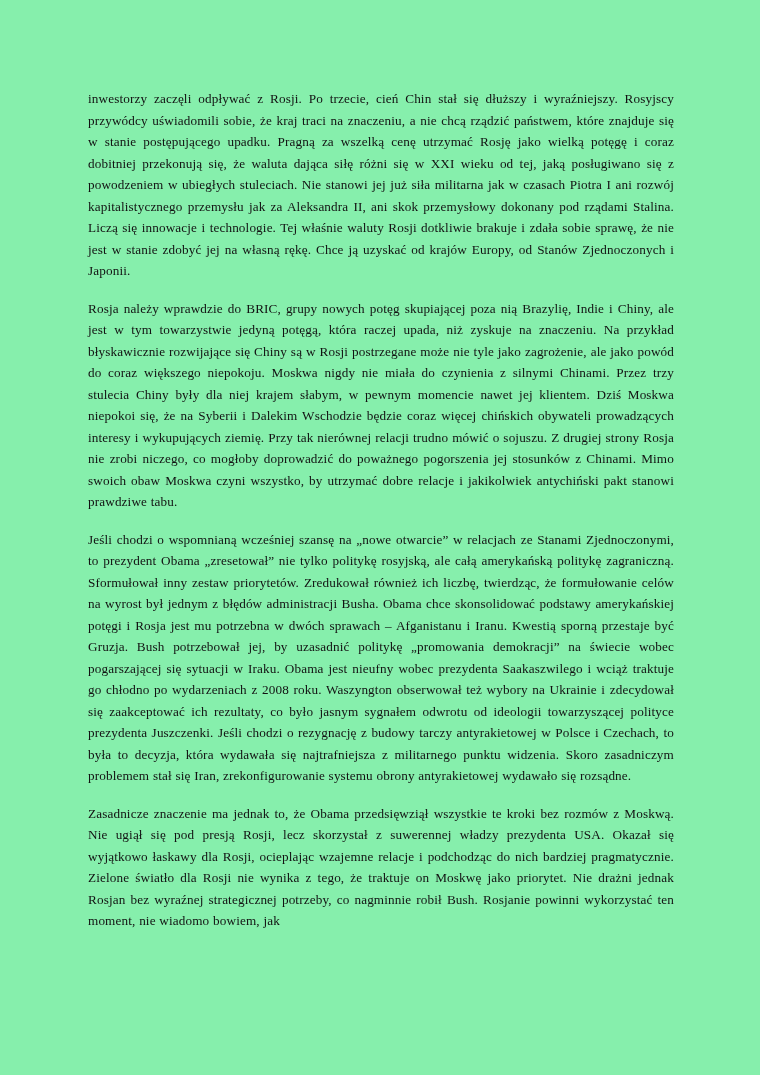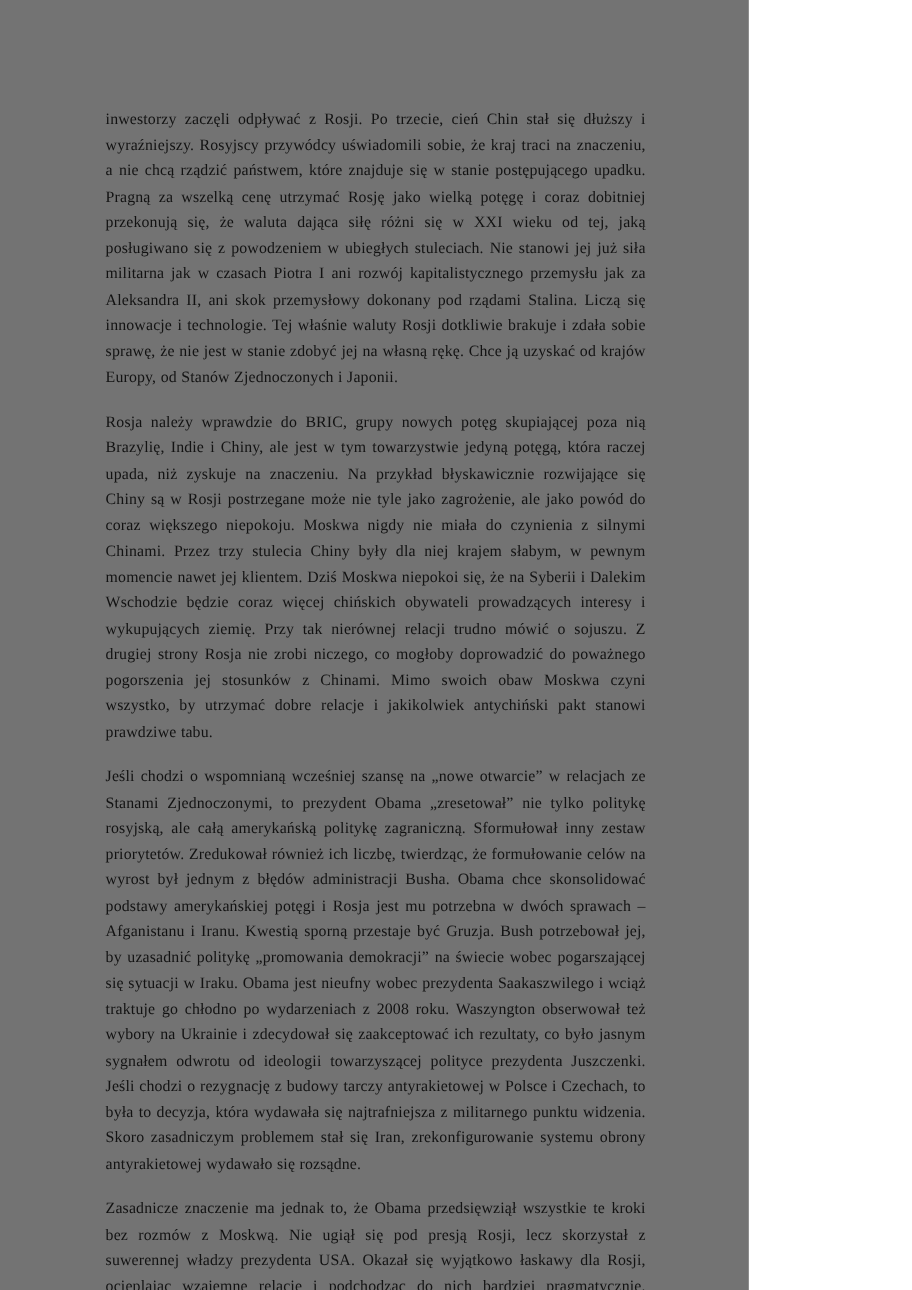--- a/index.html
+++ b/index.html
@@ -8,24 +8,24 @@
     background: #ffffff;
   }
   body {
     width: 760px;
     height: 1075px;
     font-family: "Liberation Serif", serif;
     color: #000000;
   }
   .page {
     box-sizing: border-box;
-    width: 624px;
+    width: 760px;
     height: 1075px;
     padding: 88px 86px 40px 88px;
-    background: #737373;
+    background: #86efac;
   }
   .doc-body {
     display: block;
   }
   .para {
     margin: 0 0 16px 0;
     font-size: 13.2px;
     line-height: 21.5px;
     text-align: justify;
     text-justify: inter-word;

